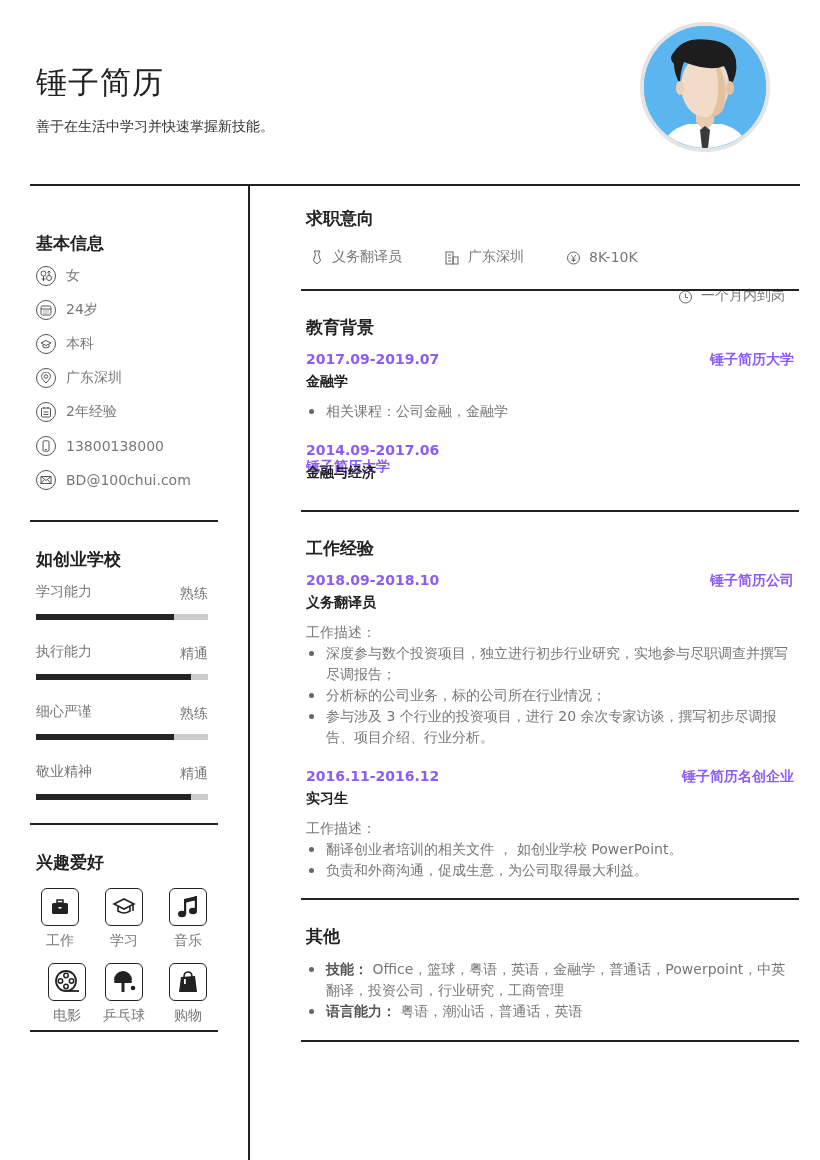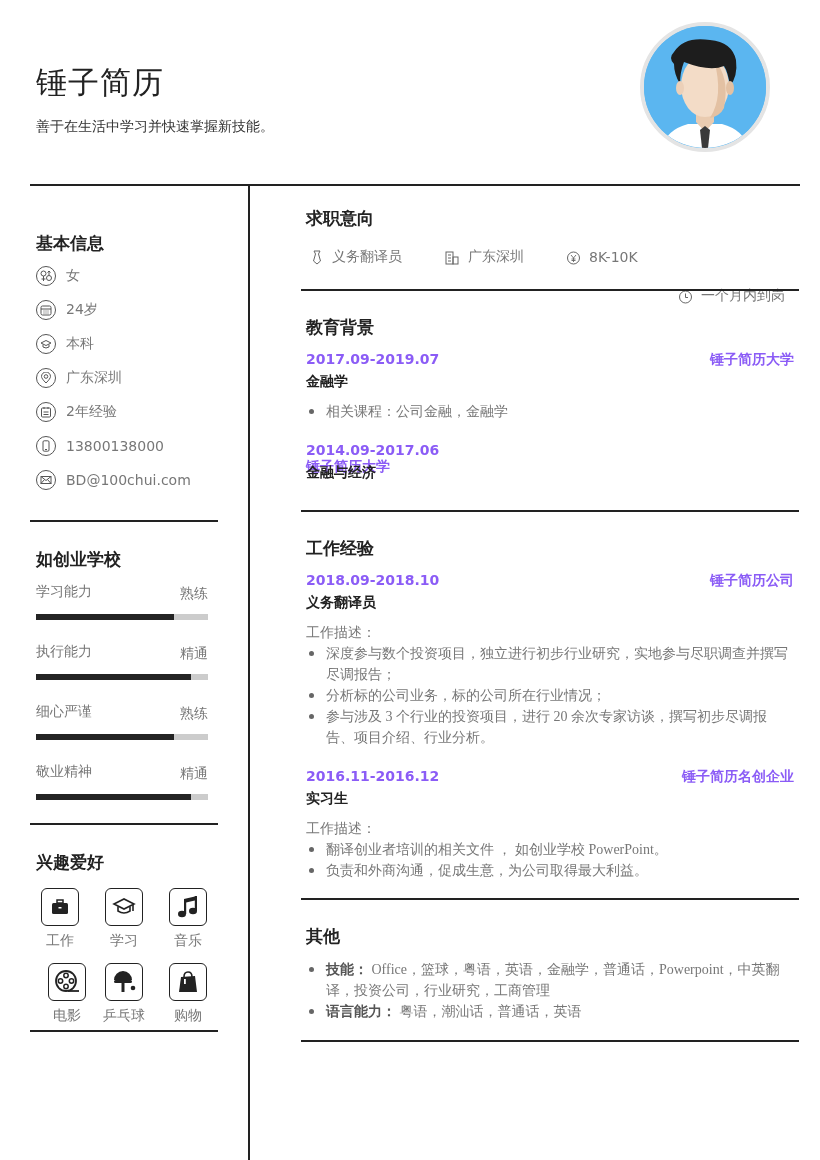--- a/index.html
+++ b/index.html
@@ -32,21 +32,21 @@
   .rsec-title { position: absolute; left: 306px; font-size: 17px; font-weight: bold; color: #222; }
   .sep-right { position: absolute; left: 301px; width: 498px; height: 1.5px; background: #222; }
 
   .intent { position: absolute; top: 246px; height: 22px; display: flex; align-items: center; font-size: 14px; color: #777; }
   .intent svg { margin-right: 8px; }
 
   .entry-head { position: absolute; left: 306px; width: 488px; display: flex; justify-content: space-between; font-size: 14px; font-weight: bold; color: #8b5cf6; }
   .entry-sub { position: absolute; left: 306px; font-size: 14px; font-weight: bold; color: #222; }
   .desc-label { position: absolute; left: 306px; font-size: 14px; color: #777; }
   .bullets { position: absolute; left: 306px; width: 488px; font-size: 14px; color: #777; line-height: 21px; list-style: none; }
-  .bullets li { position: relative; padding-left: 20px; font-family: Liberation Serif, serif; }
+  .bullets li { position: relative; padding-left: 20px; }
   .bullets li::before { content: ""; position: absolute; left: 3px; top: 8px; width: 5px; height: 5px; border-radius: 50%; background: #666; }
   .bullets b { color: #555; }
 </style>
 </head>
 <body>
 
 <div class="header">
   <div class="name">锤子简历</div>
   <div class="motto">善于在生活中学习并快速掌握新技能。</div>
   <div class="avatar">

